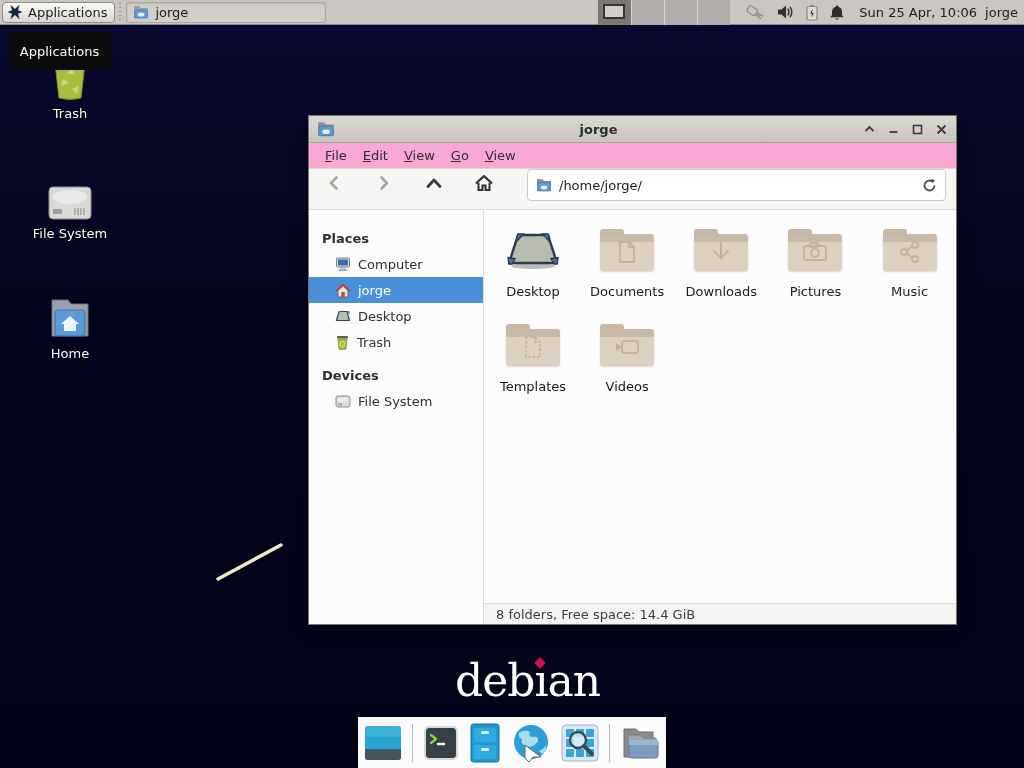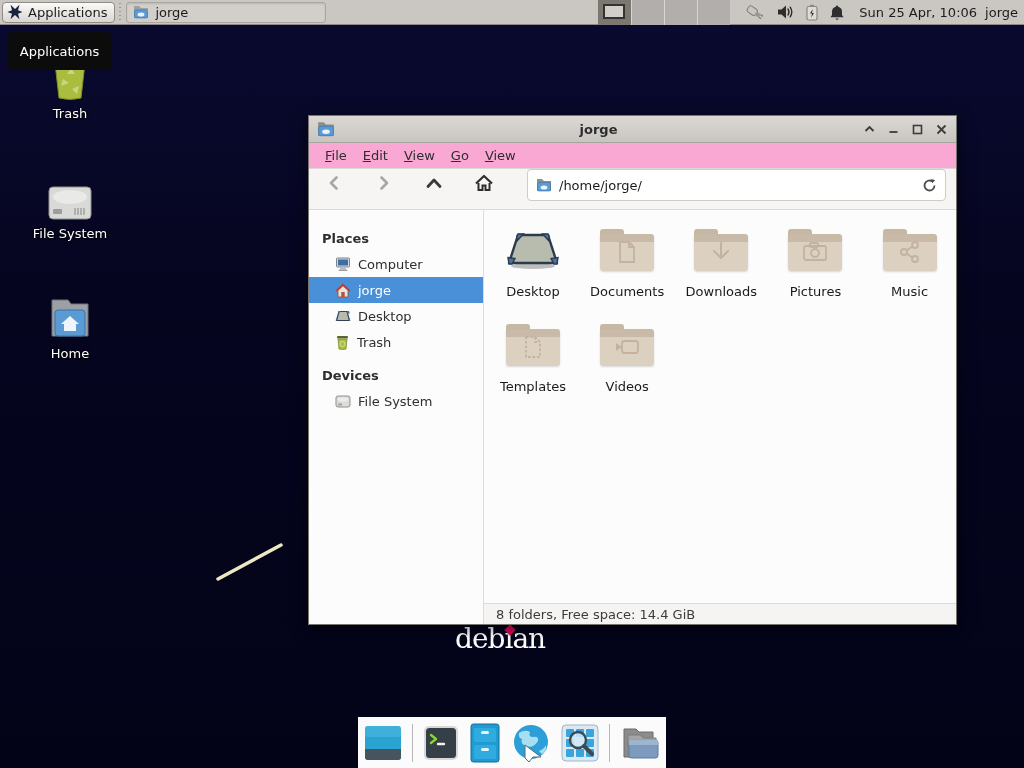--- a/index.html
+++ b/index.html
@@ -37,22 +37,22 @@
 
   
   .desk-icon { position:absolute; width:96px; display:flex; flex-direction:column; align-items:center; z-index:5; }
   .desk-icon .art { height:48px; display:flex; align-items:flex-end; justify-content:center; }
   .desk-icon .lbl { margin-top:6px; color:#fff; text-shadow:0 1px 2px #000, 1px 0 2px #000; }
 
   
   .scribble { position:absolute; left:210px; top:535px; z-index:4; }
 
   
-  .debian { position:absolute; left:455px; top:622px; color:#fff;
-            font-family:"DejaVu Serif","Liberation Serif",serif; font-size:28px; letter-spacing:-1px; }
+  .debian { position:absolute; left:455px; top:655px; color:#fff;
+            font-family:"DejaVu Serif","Liberation Serif",serif; font-size:44px; letter-spacing:-1px; }
   .debian .i-wrap { position:relative; display:inline-block; }
   .debian .dot { position:absolute; left:2px; top:4px; width:8px; height:8px;
                  background:#d70a53; transform:rotate(45deg); }
 
   
   .window { position:absolute; left:308px; top:115px; width:649px; height:510px;
             background:#fcfcfc; border:1px solid #77756f; box-shadow:0 3px 14px rgba(0,0,0,.55); z-index:10; }
   .titlebar { position:absolute; left:0; top:0; right:0; height:27px;
               background:linear-gradient(#dcd9d5,#c8c5c1); border-bottom:1px solid #a8a5a1;
               display:flex; align-items:center; padding:0 8px; }

